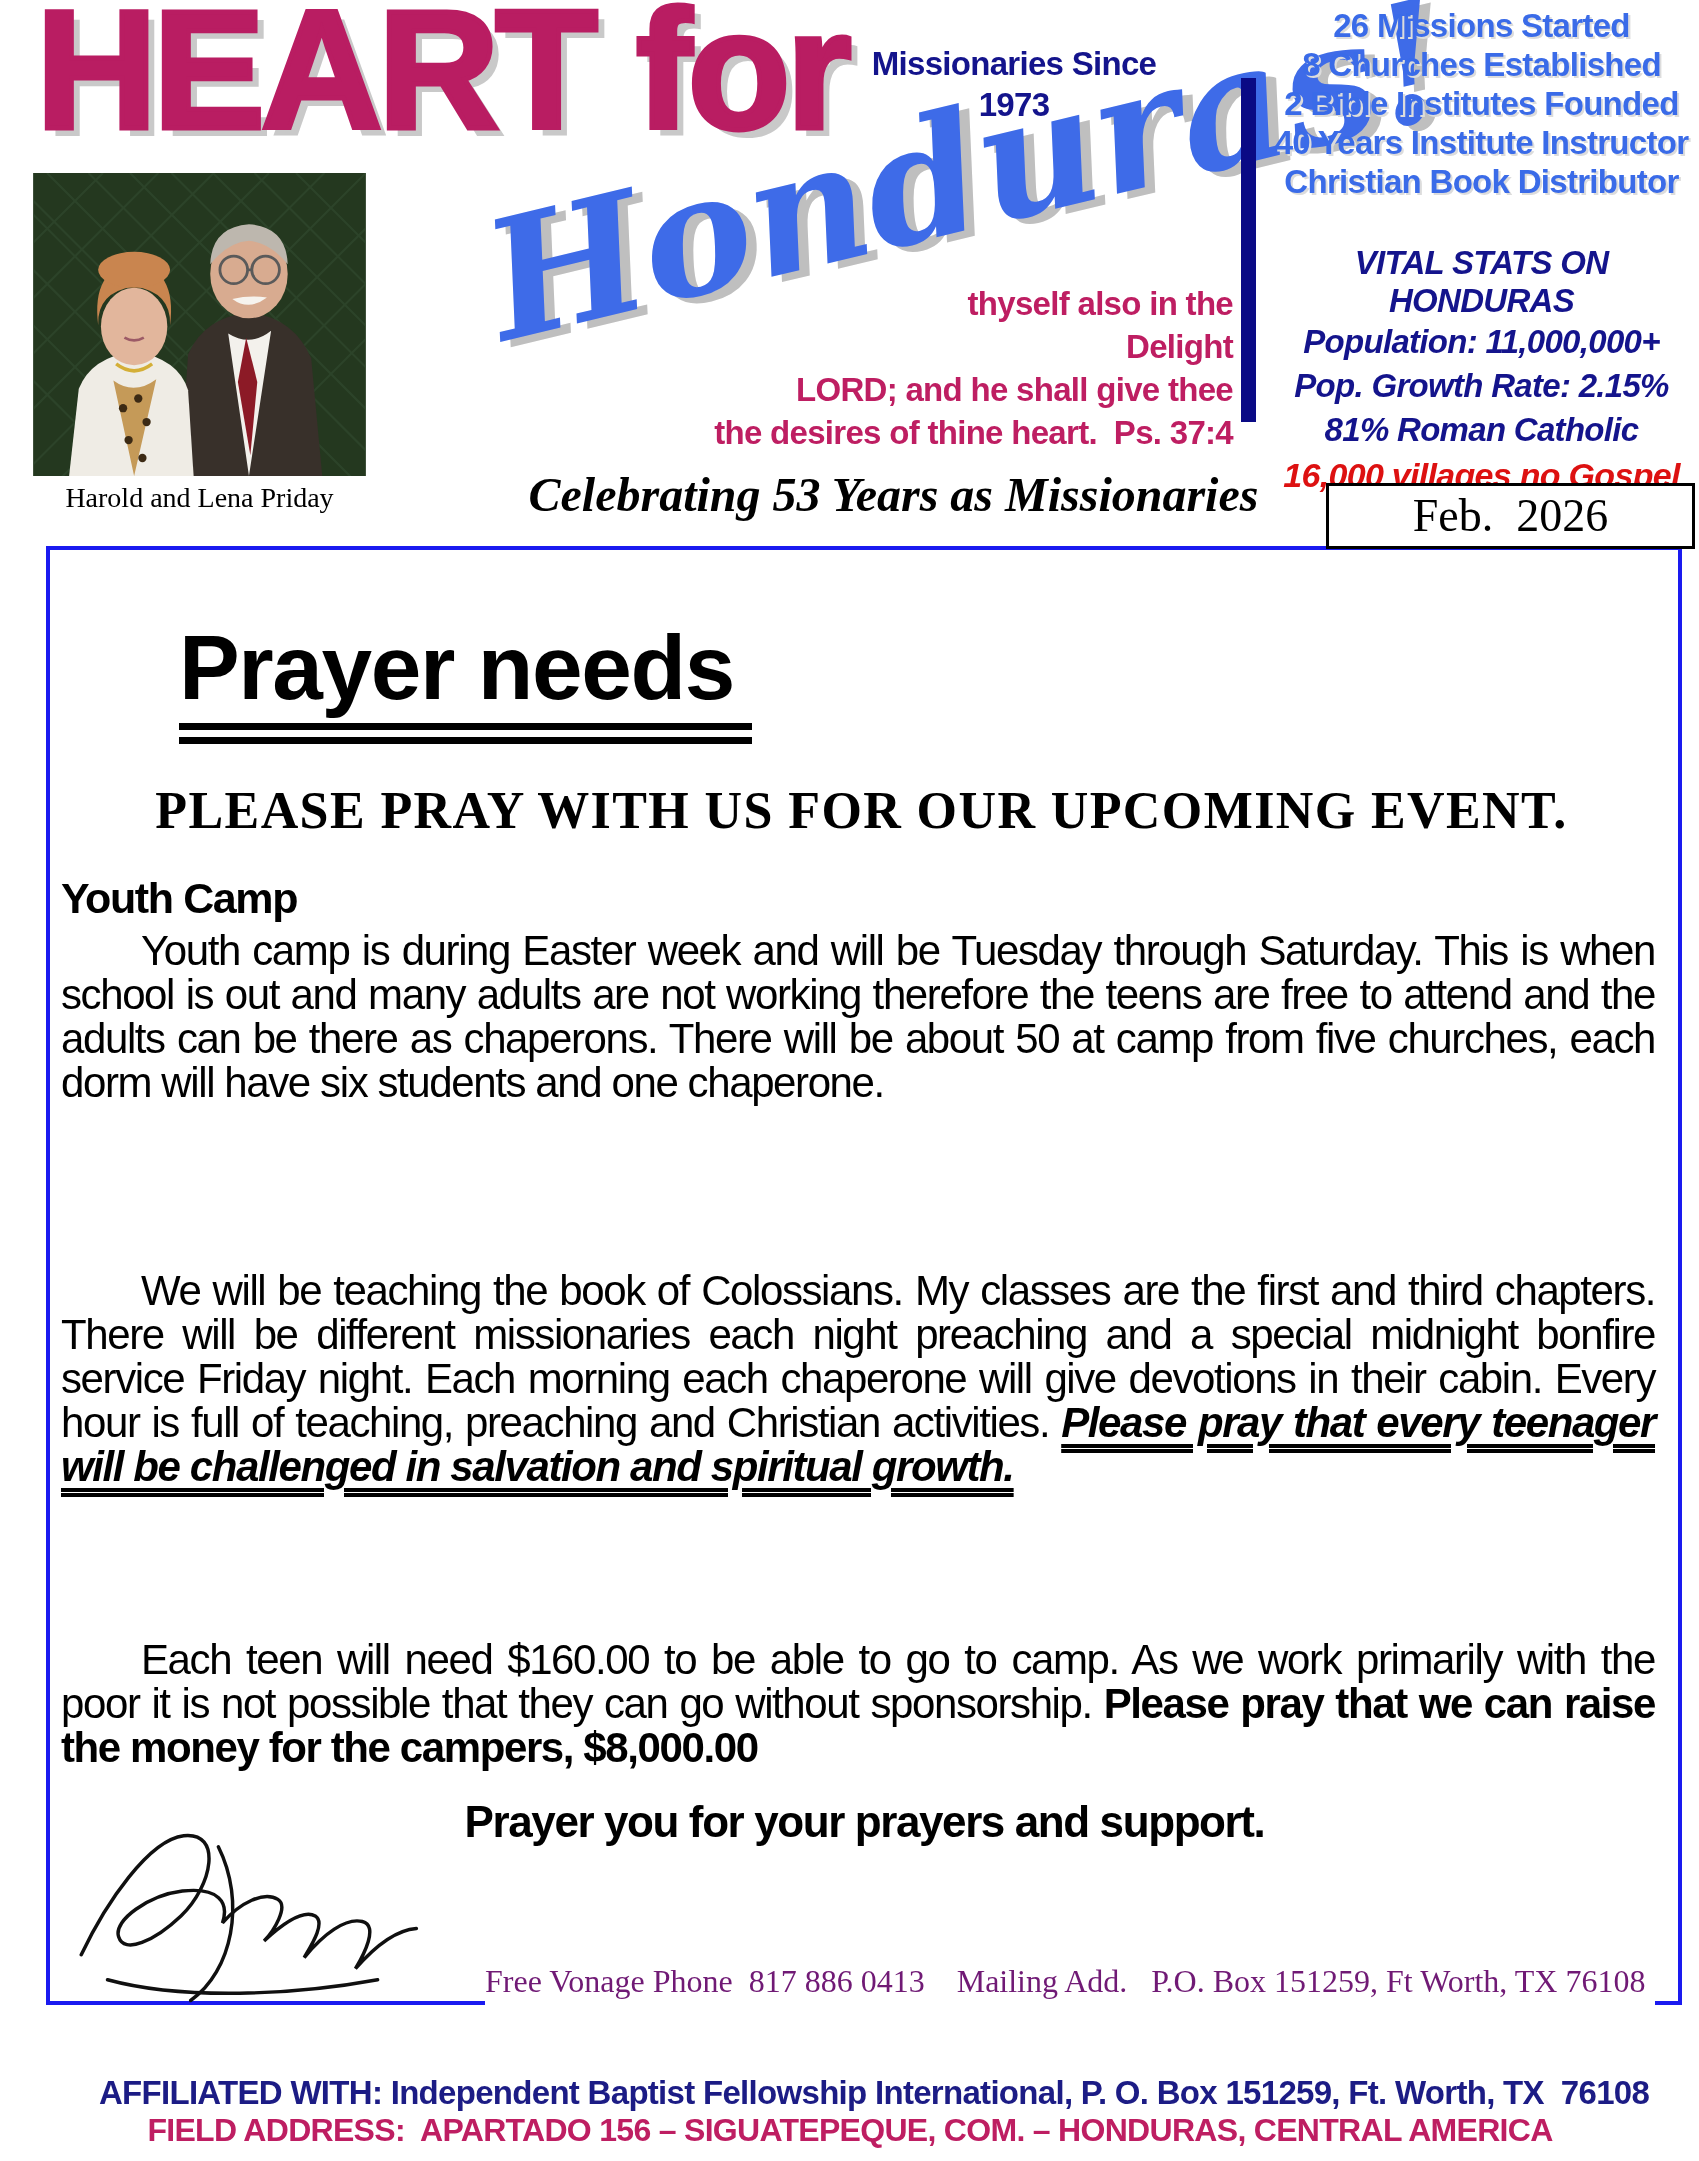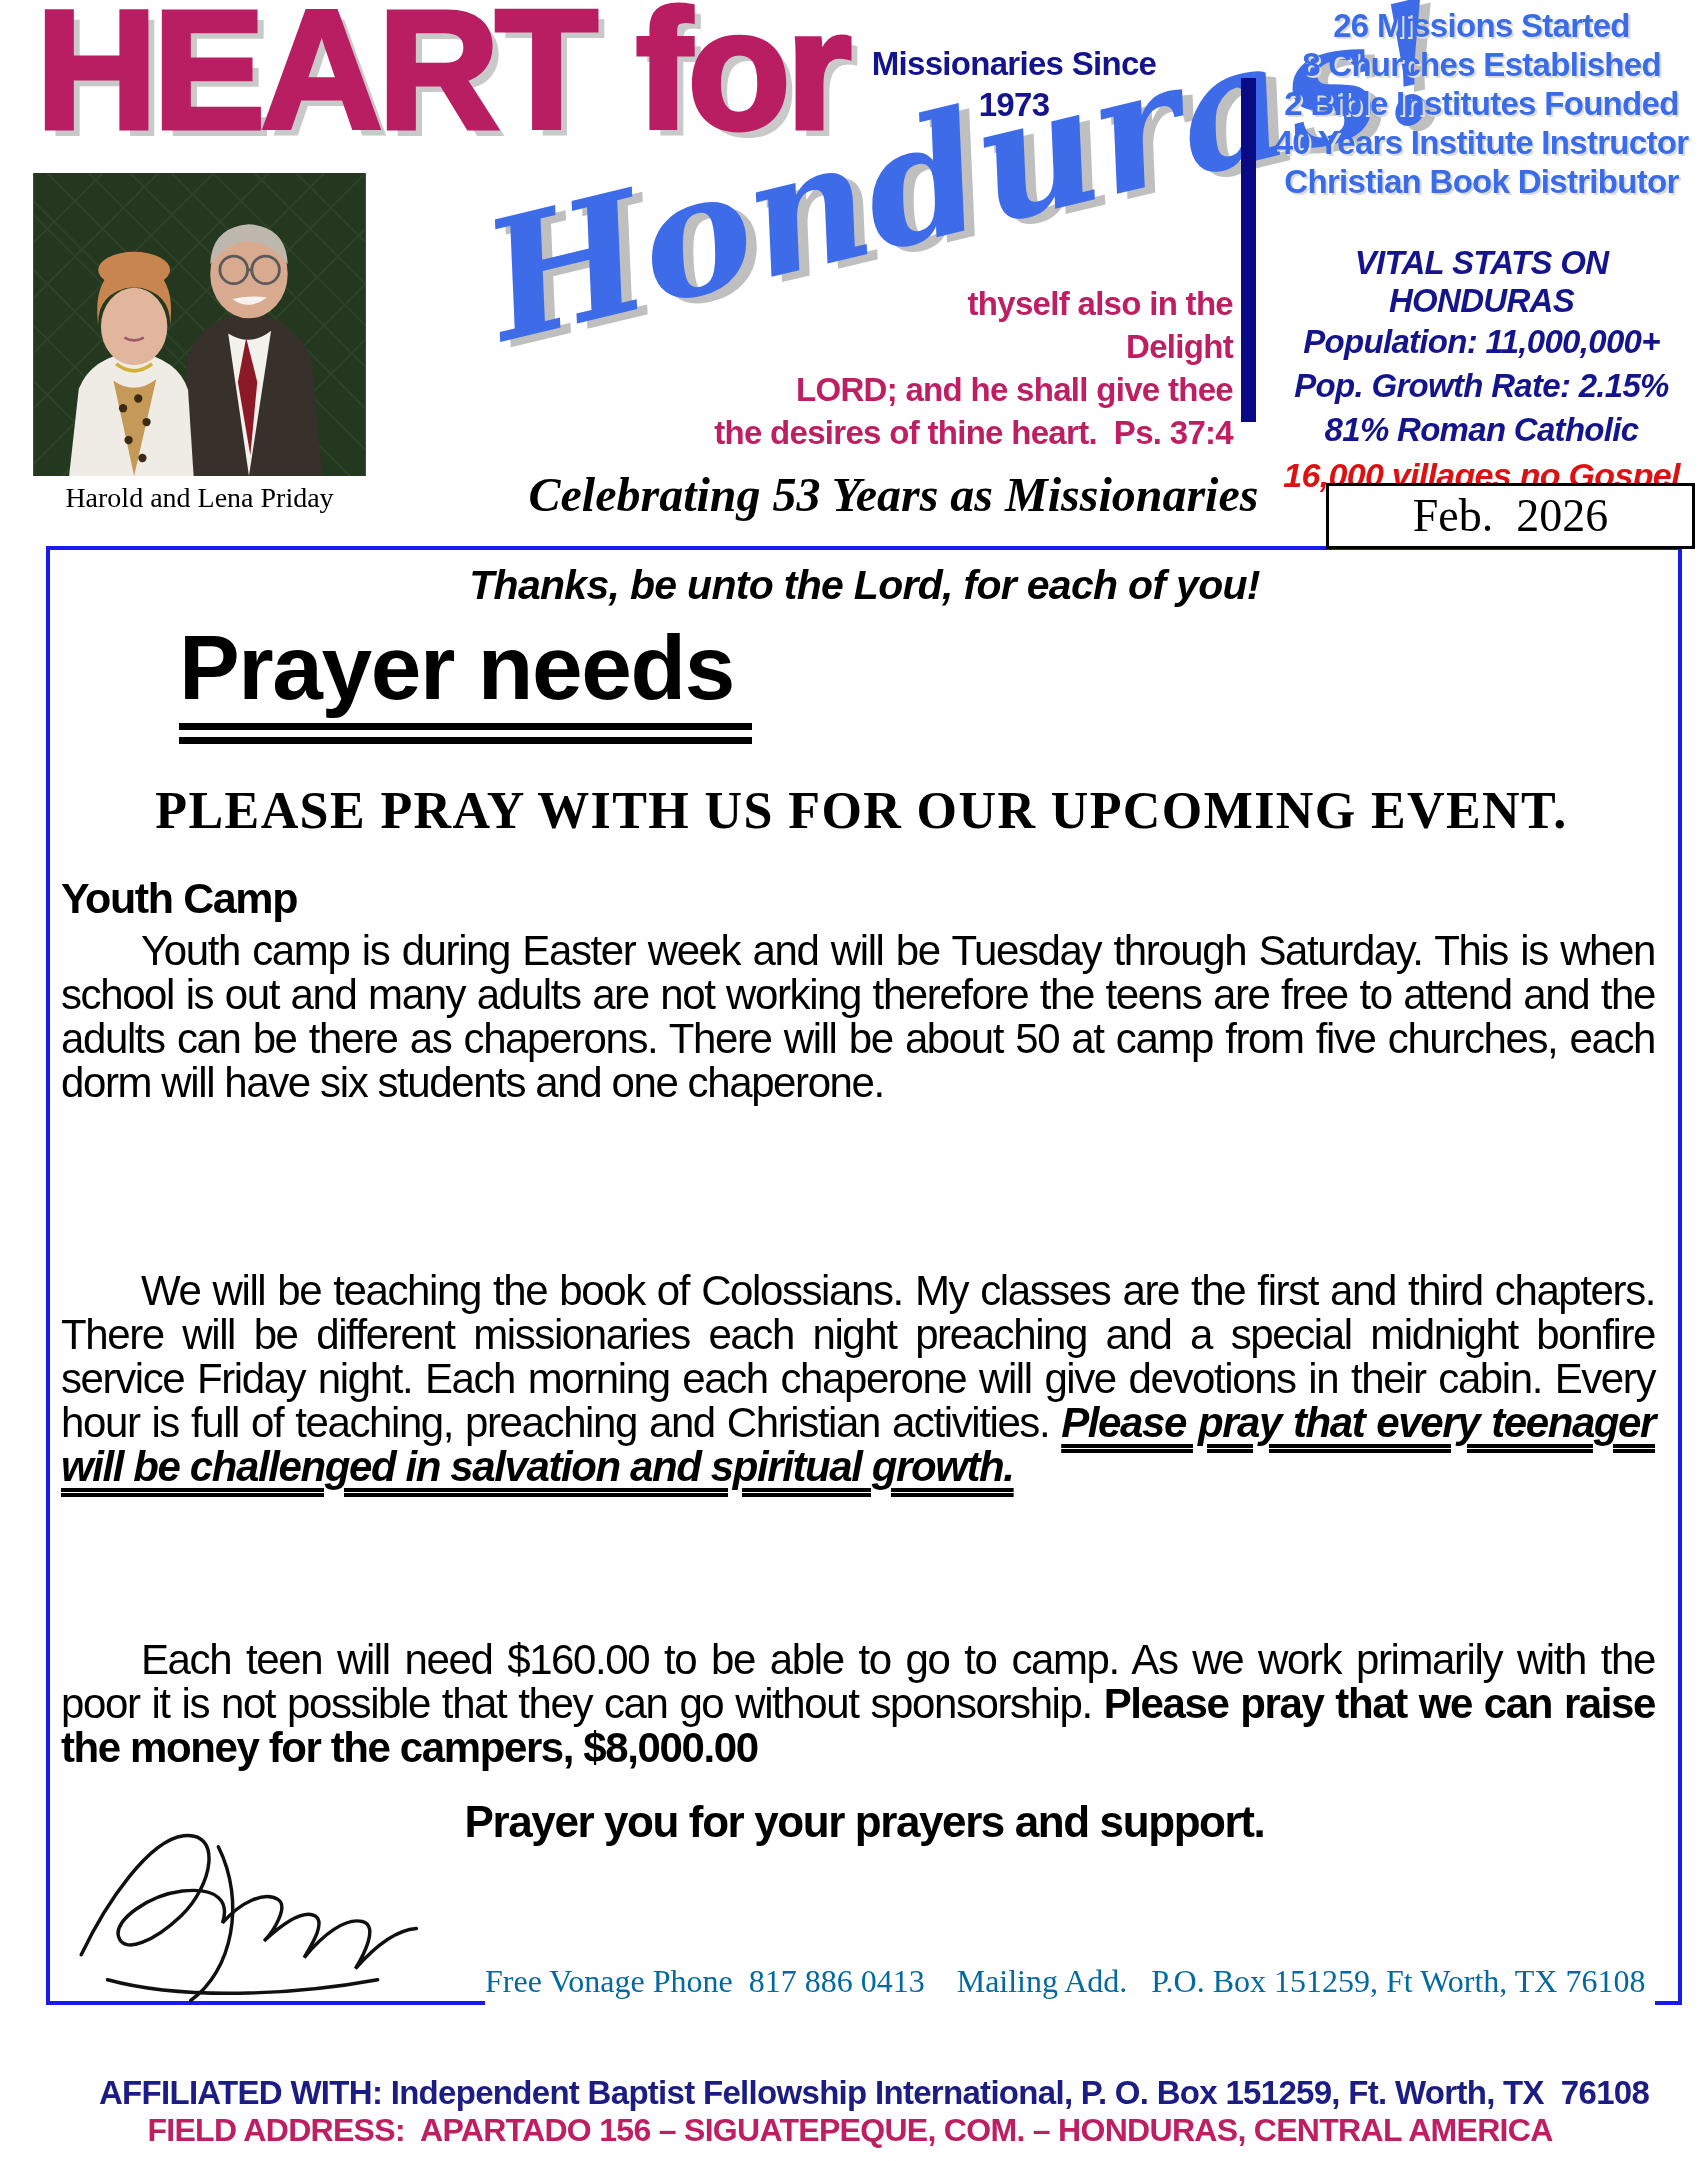--- a/index.html
+++ b/index.html
@@ -56,21 +56,21 @@
   .para1{top:929px;}
   .para2{top:1269px;}
   .para3{top:1638px;}
   .em-double{font-weight:bold;font-style:italic;
     text-decoration:underline double;text-decoration-thickness:3.5px;text-underline-offset:7px;}
   .bold-inline{font-weight:bold;}
   .closing{position:absolute;left:46px;top:1797px;width:1637px;text-align:center;
     font-weight:bold;font-size:44px;letter-spacing:-1.4px;color:#000;}
   .signature{position:absolute;left:66px;top:1819px;width:367px;height:194px;z-index:3;}
   .phone-strip{position:absolute;left:485px;top:1963px;width:1170px;height:47px;background:#fff;
-    z-index:5;font-family:"Liberation Serif",serif;font-size:32px;color:#0369a1;white-space:nowrap;}
+    z-index:5;font-family:"Liberation Serif",serif;font-size:32px;color:#701a75;white-space:nowrap;}
 
   
   .footer-line{position:absolute;left:0;width:1700px;text-align:center;font-weight:900;
     letter-spacing:-0.7px;}
   .footer-sent{top:2038px;font-size:33px;color:#1C1C85;}
   .footer-affiliated{top:2074px;font-size:33px;color:#1C1C85;margin-left:24px;}
   .footer-field{top:2112px;font-size:32px;color:#BE1E62;}
 </style>
 </head>
 <body>
@@ -167,21 +167,20 @@
   <div class="photo-caption">Harold and Lena Priday</div>
 
   <div class="celebrating">Celebrating 53 Years as Missionaries</div>
 
   <div class="date-box">
     <span>Feb.&nbsp; 2026</span>
   </div>
 
   <div class="main-box"></div>
 
-  <div class="greeting">Thanks, be unto the Lord, for each of you!</div>
 
   <div class="prayer-heading">
     <span>Prayer needs</span>
   </div>
 
   <div class="subheading">PLEASE PRAY WITH US FOR OUR UPCOMING EVENT.</div>
 
   <div class="section-heading">Youth Camp</div>
 
   <div class="body-para para1">Youth camp is during Easter week and will be Tuesday through Saturday. This is when school is out and many adults are not working therefore the teens are free to attend and the adults can be there as chaperons.  There will be about 50 at camp from five churches, each dorm will have six students and one chaperone.</div>

